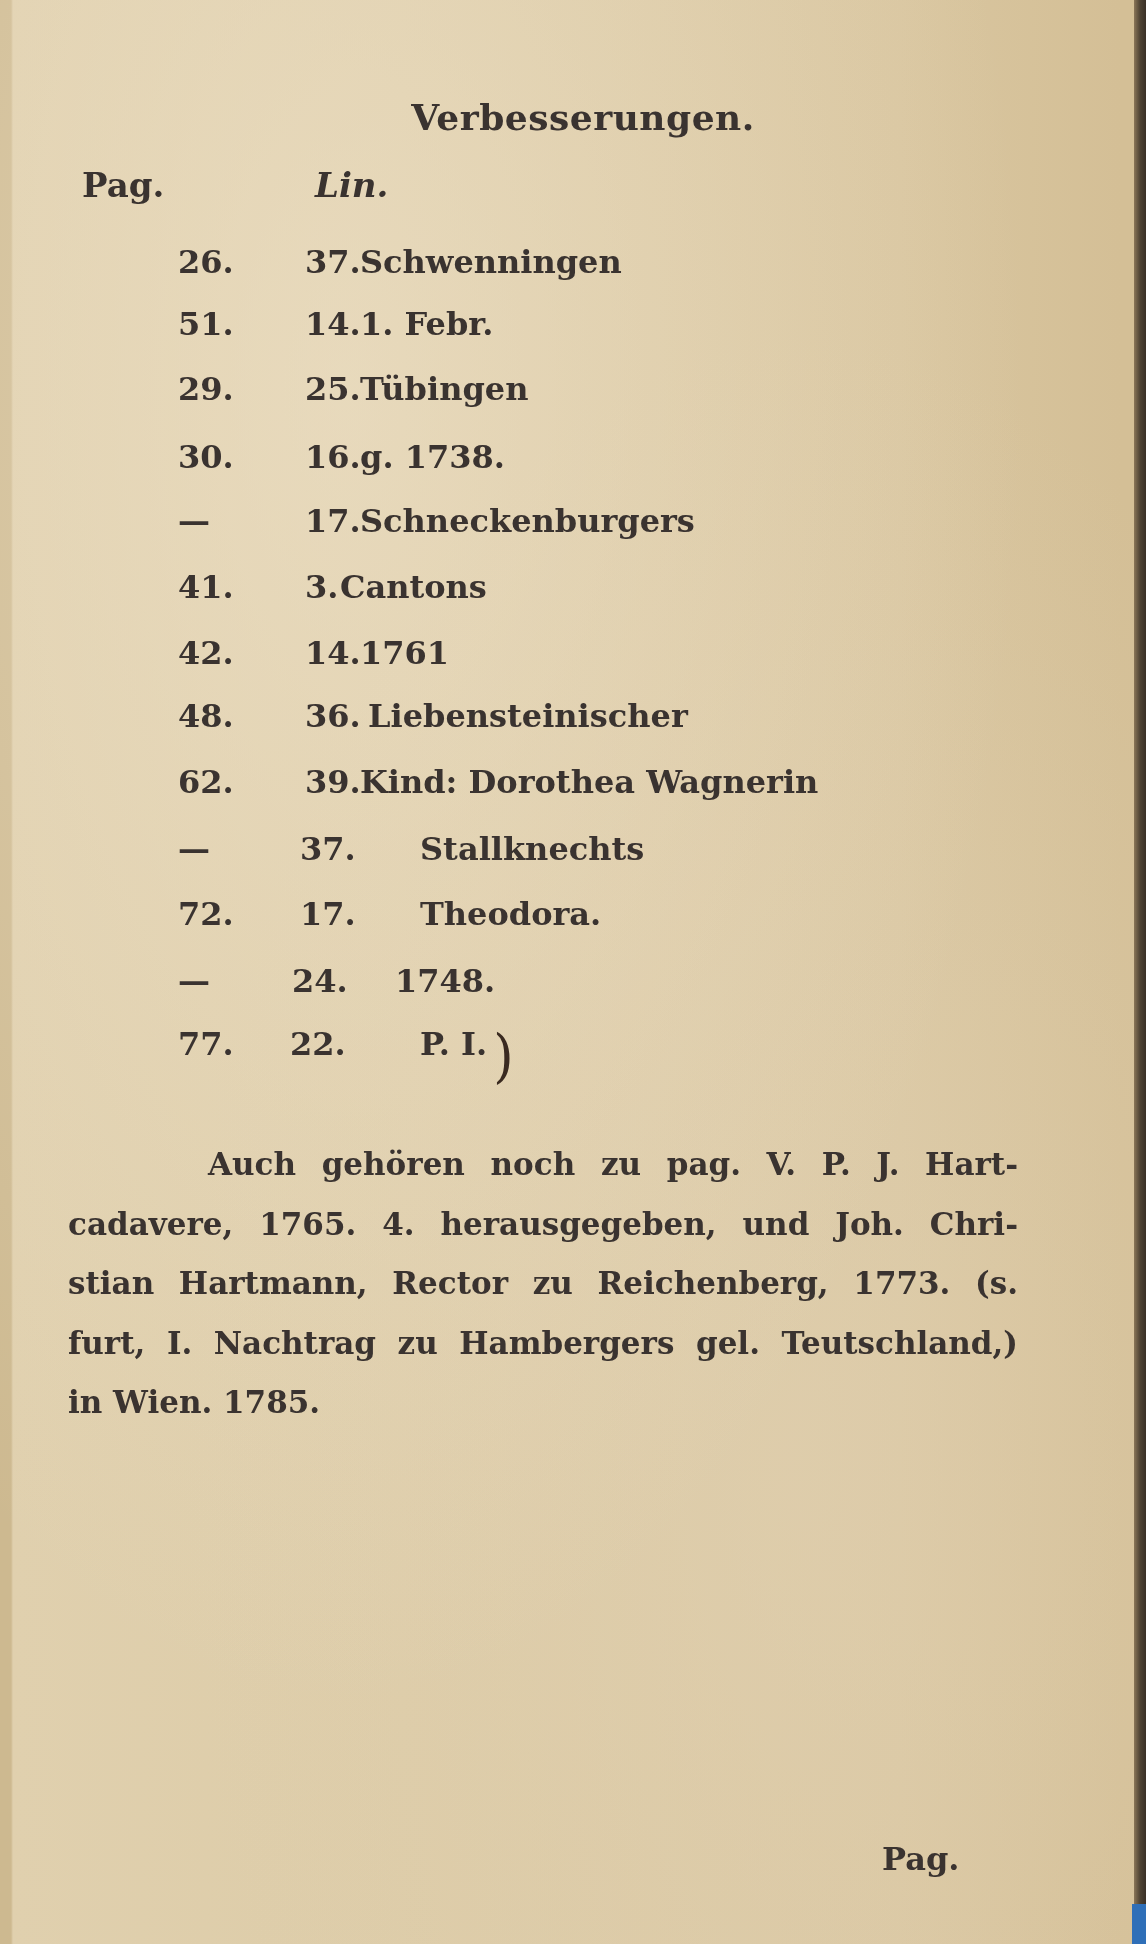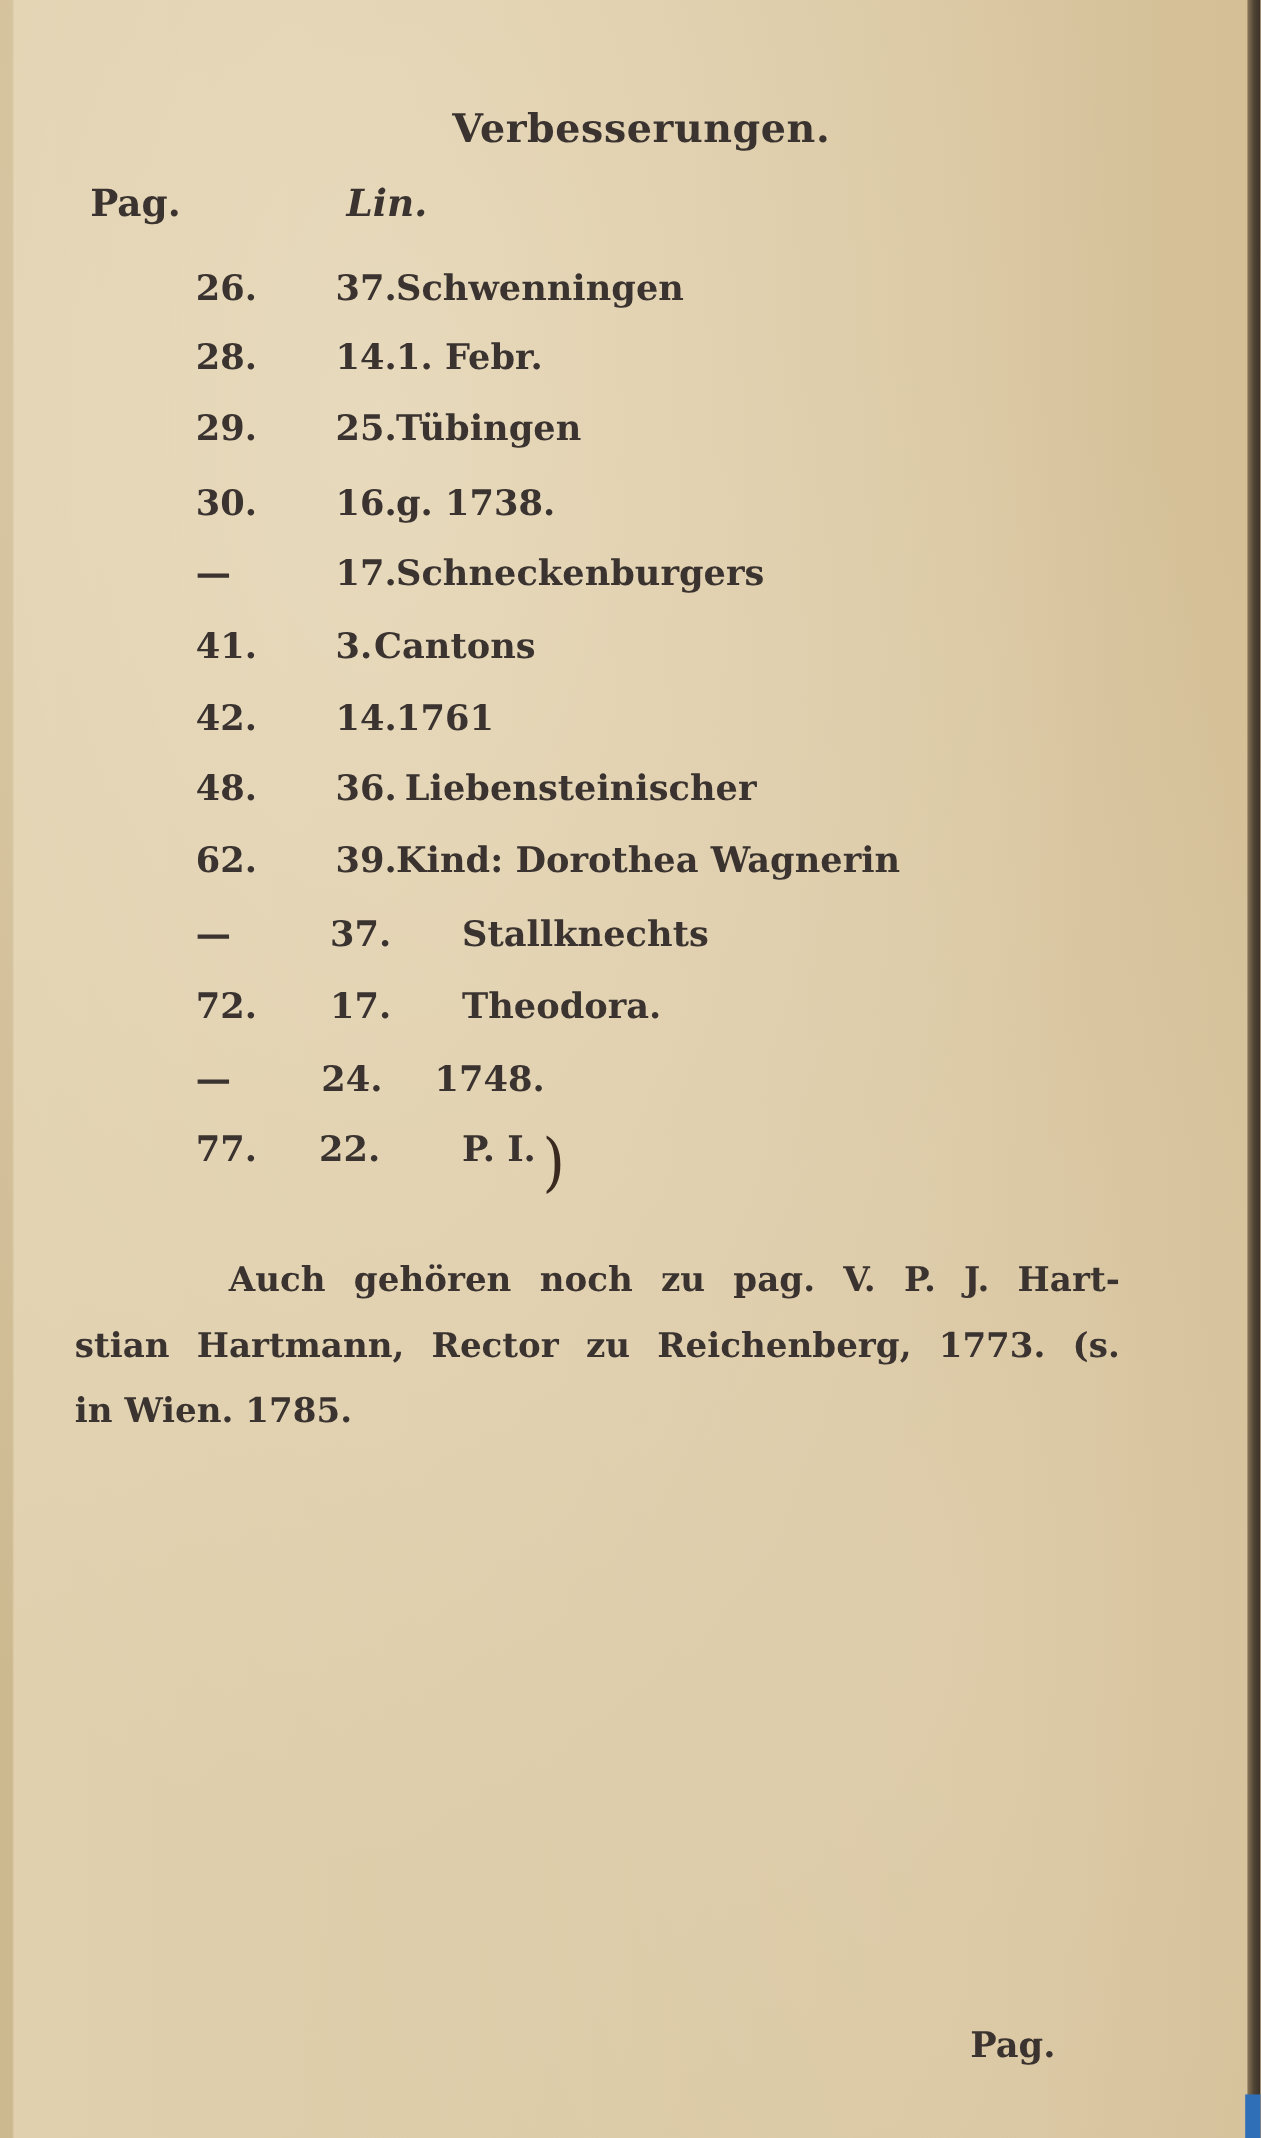--- a/index.html
+++ b/index.html
@@ -68,21 +68,21 @@
 
   <div class="col-header hdr-pag">Pag.</div>
   <div class="col-header hdr-lin">Lin.</div>
 
   <div class="row" style="top:243px;">
     <span class="pag">26.</span>
     <span class="lin" style="left:305px;">37.</span>
     <span class="txt" style="left:360px;">Schwenningen</span>
   </div>
   <div class="row" style="top:305px;">
-    <span class="pag">28.</span>
+    <span class="pag">51.</span>
     <span class="lin" style="left:305px;">14.</span>
     <span class="txt" style="left:360px;">1. Febr.</span>
   </div>
   <div class="row" style="top:370px;">
     <span class="pag">29.</span>
     <span class="lin" style="left:305px;">25.</span>
     <span class="txt" style="left:360px;">Tübingen</span>
   </div>
   <div class="row" style="top:438px;">
     <span class="pag">30.</span>
@@ -131,18 +131,20 @@
   </div>
   <div class="row" style="top:1025px;">
     <span class="pag">77.</span>
     <span class="lin" style="left:290px;">22.</span>
     <span class="txt" style="left:420px;">P. I.</span>
   </div>
   <div class="bracket">)</div>
 
   <div class="para">
     <span class="line justify indent">Auch gehören noch zu pag. V. P. J. Hart-</span>
+    <span class="line justify">cadavere, 1765. 4. herausgegeben, und Joh. Chri-</span>
     <span class="line justify">stian Hartmann, Rector zu Reichenberg, 1773. (s.</span>
+    <span class="line justify">furt, I. Nachtrag zu Hambergers gel. Teutschland,)</span>
     <span class="line">in Wien. 1785.</span>
   </div>
 
   <div class="catchword">Pag.</div>
 </div>
 
 </body></html>

